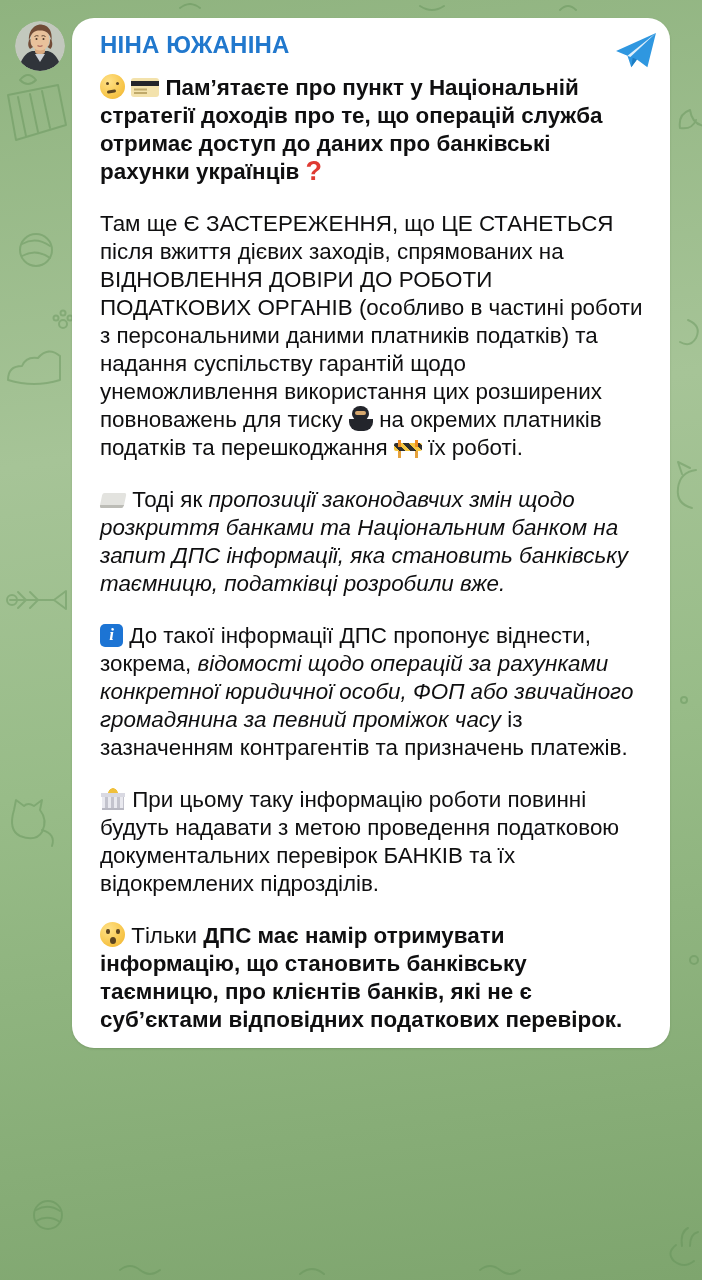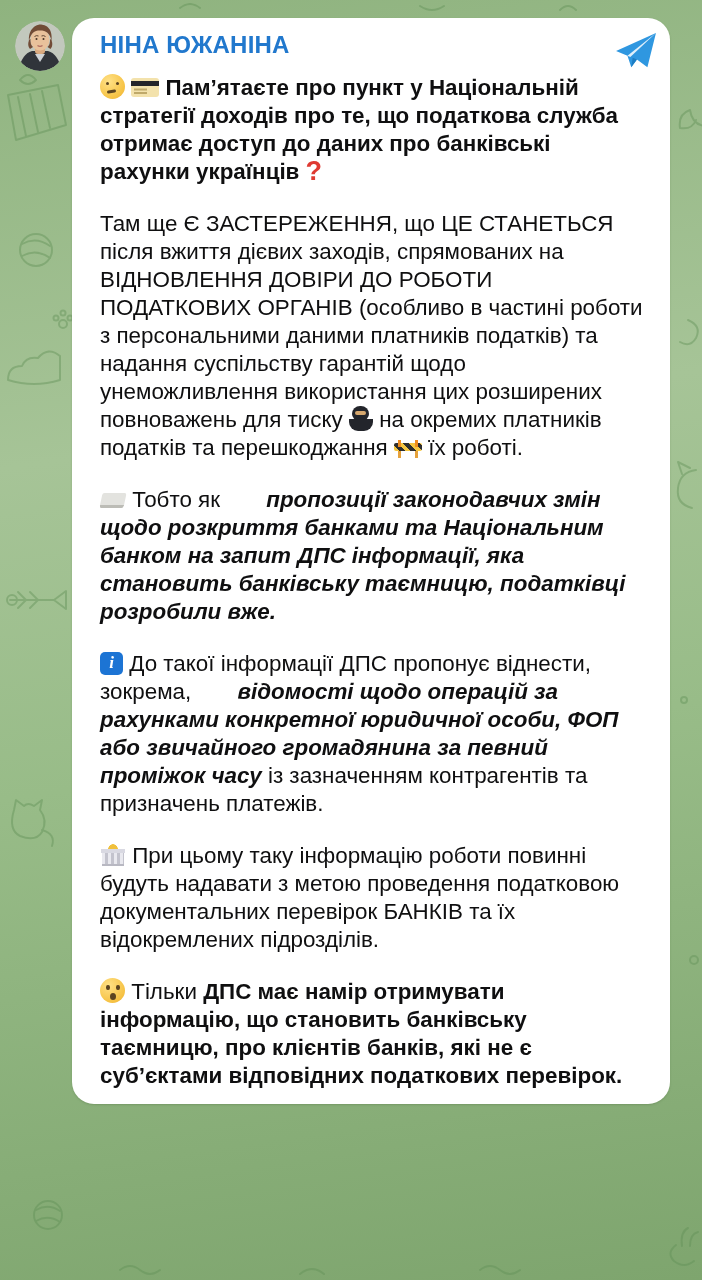--- a/index.html
+++ b/index.html
@@ -10,21 +10,21 @@
   .avatar{position:absolute;left:15px;top:21px;width:50px;height:50px;border-radius:50%;overflow:hidden;z-index:2;}
   .bubble{position:absolute;left:72px;top:18px;width:598px;box-sizing:border-box;
     background:#ffffff;border-radius:22px;padding:14px 26px 14px 28px;z-index:1;
     box-shadow:0 1px 2px rgba(62,92,48,.25);}
   .channel-name{color:#2178cd;font-weight:700;font-size:24px;line-height:26px;letter-spacing:.2px;}
   .plane{position:absolute;top:14px;right:13px;}
   .post-body p{margin:24px 0 0;font-size:22.4px;line-height:28px;color:#0f0f10;}
   .post-body p:first-child{margin-top:16px;}
   .run-plain{font-weight:400;}
   .run-bold{font-weight:700;}
-  .run-bolditalic{font-weight:700;font-style:italic;margin-left:40px;}
+  .run-bolditalic{font-weight:400;font-style:italic;}
   .run-underline{text-underline-offset:3px;}
 
   
   .em{display:inline-block;position:relative;vertical-align:-4px;}
   .em-think,.em-hushed{width:25px;height:25px;border-radius:50%;
     background:radial-gradient(circle at 35% 30%,#ffe187,#f6c243 70%,#eaa93a);}
   .em-think::before{content:"";position:absolute;left:6px;top:8px;width:3px;height:3px;border-radius:50%;
     background:#5c4420;box-shadow:10px 0 0 #5c4420;}
   .em-think::after{content:"";position:absolute;left:7px;top:16px;width:9px;height:3px;border-radius:2px;
     background:#5c4420;transform:rotate(-8deg);}
@@ -127,22 +127,22 @@
 
     <div class="plane">
       <svg viewBox="0 0 44 40" width="42" height="38">
         <path d="M43 1 L1 20 L13 25 L17 37 L23 29 L34 37 Z" fill="#2f97e0"></path>
         <path d="M43 1 L13 25 L16 26.3 Z" fill="#ffffff" opacity=".85"></path>
         <path d="M17 37 L23 29 L18.5 27 Z" fill="#1d7ec4"></path>
       </svg>
     </div>
 
     <div class="post-body">
-        <p><span class="em em-think"></span><span class="run-bold"> </span><span class="em em-card"></span><span class="run-bold"> Пам’ятаєте про пункт у Національній стратегії доходів про те, що податкова служба отримає доступ до даних про банківські рахунки українців </span><span class="em em-question"></span></p>
+        <p><span class="em em-think"></span><span class="run-bold"> </span><span class="em em-card"></span><span class="run-bold"> Пам’ятаєте про пункт у Національній стратегії доходів про те, що операцій служба отримає доступ до даних про банківські рахунки українців </span><span class="em em-question"></span></p>
         <p><span class="run-plain">Там ще Є ЗАСТЕРЕЖЕННЯ, що ЦЕ СТАНЕТЬСЯ після вжиття дієвих заходів, спрямованих на ВІДНОВЛЕННЯ ДОВІРИ ДО РОБОТИ ПОДАТКОВИХ ОРГАНІВ (особливо в частині роботи з персональними даними платників податків) та надання суспільству гарантій щодо унеможливлення використання цих розширених повноважень для тиску </span><span class="em em-ninja"></span><span class="run-plain"> на окремих платників податків та перешкоджання </span><span class="em em-barrier"></span><span class="run-plain"> їх роботі.</span></p>
-        <p><span class="em em-scroll"></span><span class="run-plain"> Тобто як </span><span class="run-bolditalic">пропозиції законодавчих змін щодо розкриття банками та Національним банком на запит ДПС інформації, яка становить банківську таємницю, податківці розробили вже.</span></p>
+        <p><span class="em em-scroll"></span><span class="run-plain"> Тоді як </span><span class="run-bolditalic">пропозиції законодавчих змін щодо розкриття банками та Національним банком на запит ДПС інформації, яка становить банківську таємницю, податківці розробили вже.</span></p>
         <p><span class="em em-info"></span><span class="run-plain"> </span><span class="run-underline">До такої інформації</span><span class="run-plain"> ДПС пропонує віднести, зокрема, </span><span class="run-bolditalic">відомості щодо операцій за рахунками конкретної юридичної особи, ФОП або звичайного громадянина за певний проміжок часу</span><span class="run-plain"> </span><span class="run-underline">із зазначенням контрагентів та призначень платежів.</span></p>
         <p><span class="em em-bank"></span><span class="run-plain"> При цьому таку інформацію роботи повинні будуть надавати з метою проведення податковою документальних перевірок БАНКІВ та їх відокремлених підрозділів.</span></p>
         <p><span class="em em-hushed"></span><span class="run-plain"> Тільки </span><span class="run-bold">ДПС має намір отримувати інформацію, що становить банківську таємницю, про клієнтів банків, які не є суб’єктами відповідних податкових перевірок.</span></p>
       </div>
 
   </div>
 </div>
 
 </body></html>

